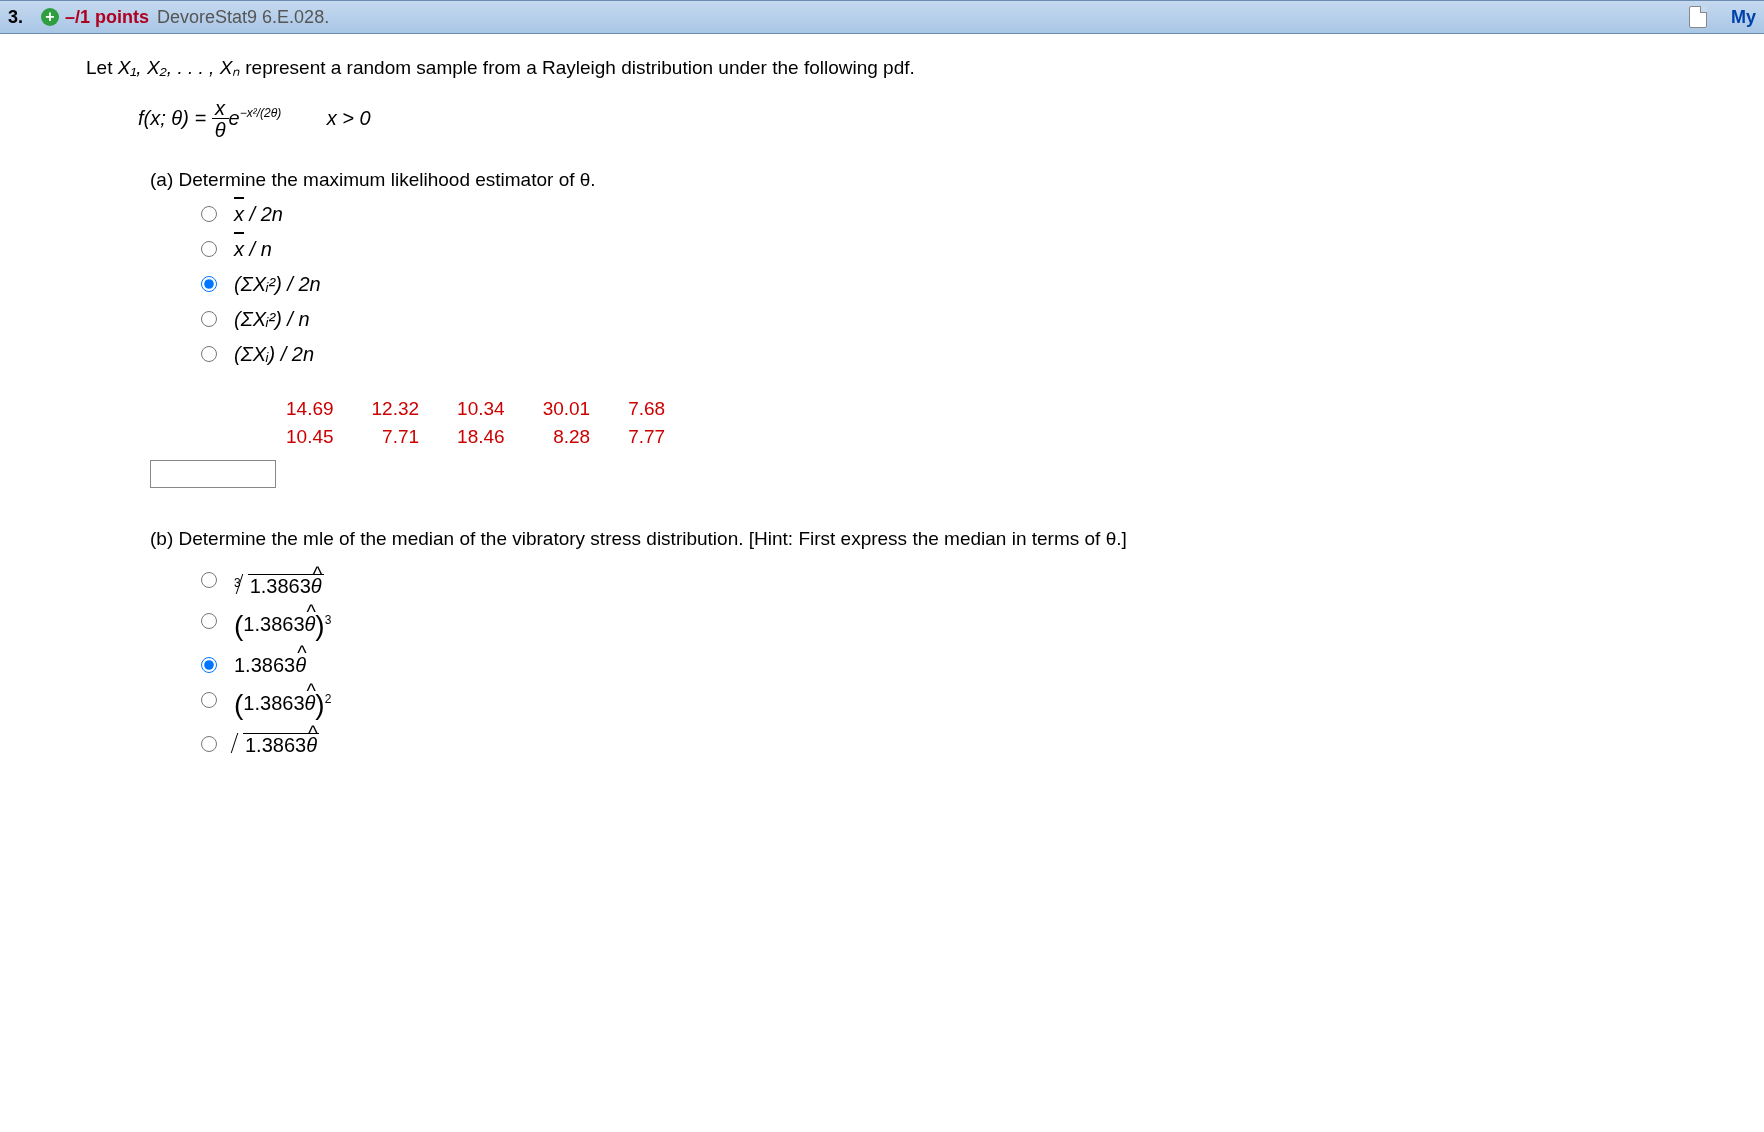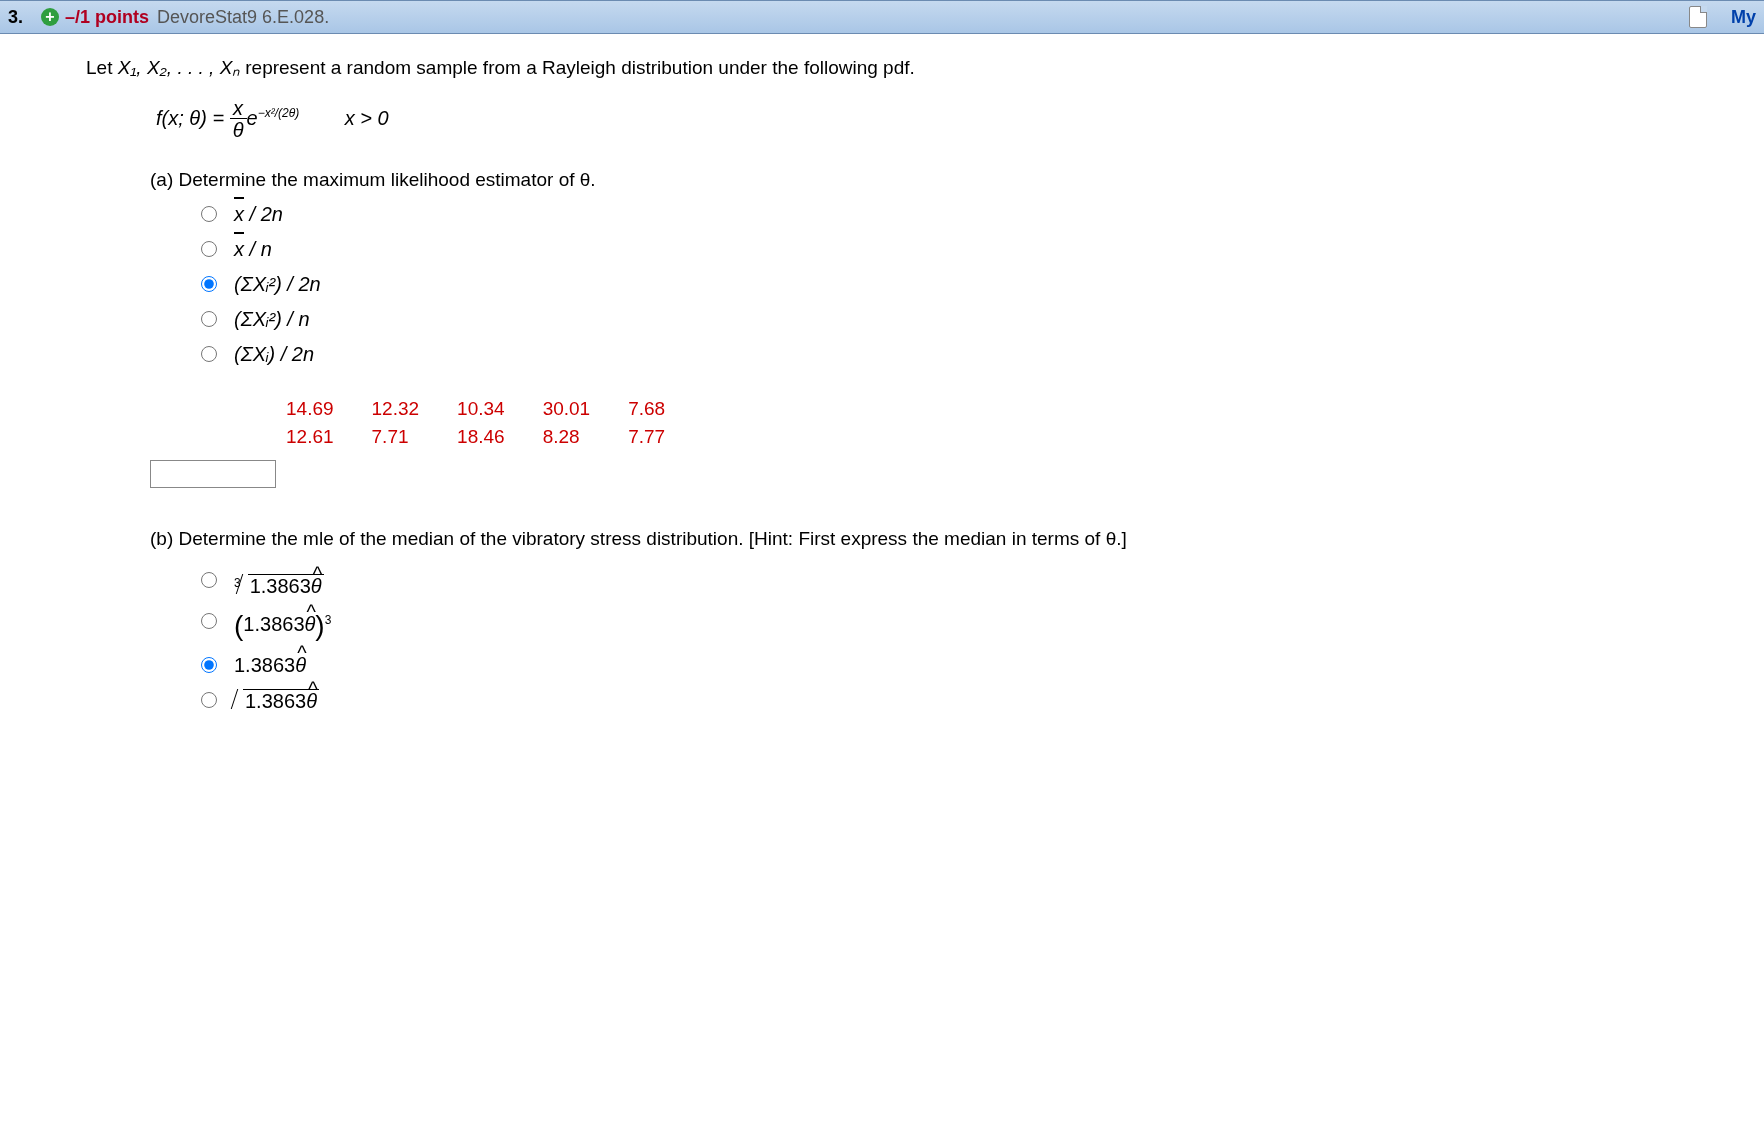--- a/index.html
+++ b/index.html
@@ -7,36 +7,36 @@
   .qnum{font-weight:bold;margin-right:18px}
   .plus{width:18px;height:18px;border-radius:9px;background:#2f9e3f;color:#fff;display:inline-flex;align-items:center;justify-content:center;font-weight:bold;font-size:16px;margin-right:6px}
   .pts{color:#b00020;font-weight:bold;margin-right:8px}
   .src{color:#555}
   .hdr-right{position:absolute;right:8px;display:flex;align-items:center;gap:24px}
   .doc{width:16px;height:20px;background:#fff;border:1px solid #888;border-radius:2px;position:relative}
   .doc:before{content:"";position:absolute;right:-1px;top:-1px;width:6px;height:6px;background:#c5d9ef;border-left:1px solid #888;border-bottom:1px solid #888}
   .mylink{color:#0040aa;font-weight:bold}
   .content{padding:20px 0 40px 86px}
   .intro{margin-bottom:18px}
-  .formula{margin:0 0 28px 70px;font-style:italic;font-size:20px}
+  .formula{margin:0 0 28px 52px;font-style:italic;font-size:20px}
   .fr{display:inline-block;text-align:center;vertical-align:middle;font-style:italic}
   .fr .t{display:block;border-bottom:1.5px solid #000;padding:0 3px;line-height:1}
   .fr .b{display:block;padding:0 3px;line-height:1.1}
   .sup{font-size:12px;vertical-align:super}
   .cond{margin-left:40px;}
   .part{margin:0 0 8px 64px}
   .opts{margin:0 0 28px 110px}
   .opt{display:flex;align-items:flex-start;gap:14px;margin:12px 0;font-size:20px}
   input[type=radio]{width:16px;height:16px}
   .xbar{display:inline-block;position:relative}
   .xbar:before{content:"";position:absolute;left:0;right:0;top:-6px;height:1.5px;background:#000}
   .ital{font-style:italic}
   .calc{margin:20px 0 6px 64px;max-width:1670px}
   .tbl{margin:6px 0 8px 180px;color:#c00;font-size:19px}
-  .tbl td{padding:2px 18px;text-align:left}
+  .tbl td{padding:2px 18px;text-align:right}
   .ansbox{width:120px;height:24px;border:1px solid #888;background:#fff;margin-left:64px}
   .pb{margin:40px 0 19px 64px}
   .radexp{display:inline-flex;align-items:flex-start}
   .radidx{font-size:12px;padding-top:2px;margin-right:-2px}
   .radline{display:inline-block;border-top:1.5px solid #000;padding:0 2px}
   .radv{display:inline-block;width:10px;height:20px;border-left:1.5px solid #000;transform:skewX(-18deg);margin-right:-2px}
   .thhat{display:inline-block;position:relative;font-style:italic}
   .thhat:before{content:"^";position:absolute;left:2px;top:-12px;font-style:normal}
   .paren{font-size:28px;vertical-align:middle}
 </style>
@@ -96,21 +96,21 @@
   <table class="tbl">
       <tbody id="dtb">
         <tr>
           <td>14.69</td>
           <td>12.32</td>
           <td>10.34</td>
           <td>30.01</td>
           <td>7.68</td>
         </tr>
         <tr>
-          <td>12.61</td>
+          <td>10.45</td>
           <td>7.71</td>
           <td>18.46</td>
           <td>8.28</td>
           <td>7.77</td>
         </tr>
       </tbody>
     </table>
   <input class="ansbox" type="text" style="">
 
   <div class="pb">(b) Determine the mle of the median of the vibratory stress distribution. [Hint: First express the median in terms of θ.]</div>
@@ -134,20 +134,26 @@
       </span>
     </div>
 
     <div class="opt">
       <input type="radio" name="b" checked="" style="">
       <span>
         <span>1.3863</span><span class="thhat">θ</span>
       </span>
     </div>
 
+    <div class="opt">
+      <input type="radio" name="b" style="">
+      <span>
+        <span class="paren">(</span><span>1.3863</span><span class="thhat">θ</span><span class="paren">)</span><span class="sup">2</span>
+      </span>
+    </div>
 
     <div class="opt">
       <input type="radio" name="b" style="">
       <span>
         <span class="radexp">
             <span class="radv"></span>
             <span class="radline"><span>1.3863</span><span class="thhat">θ</span></span>
           </span>
       </span>
     </div>

